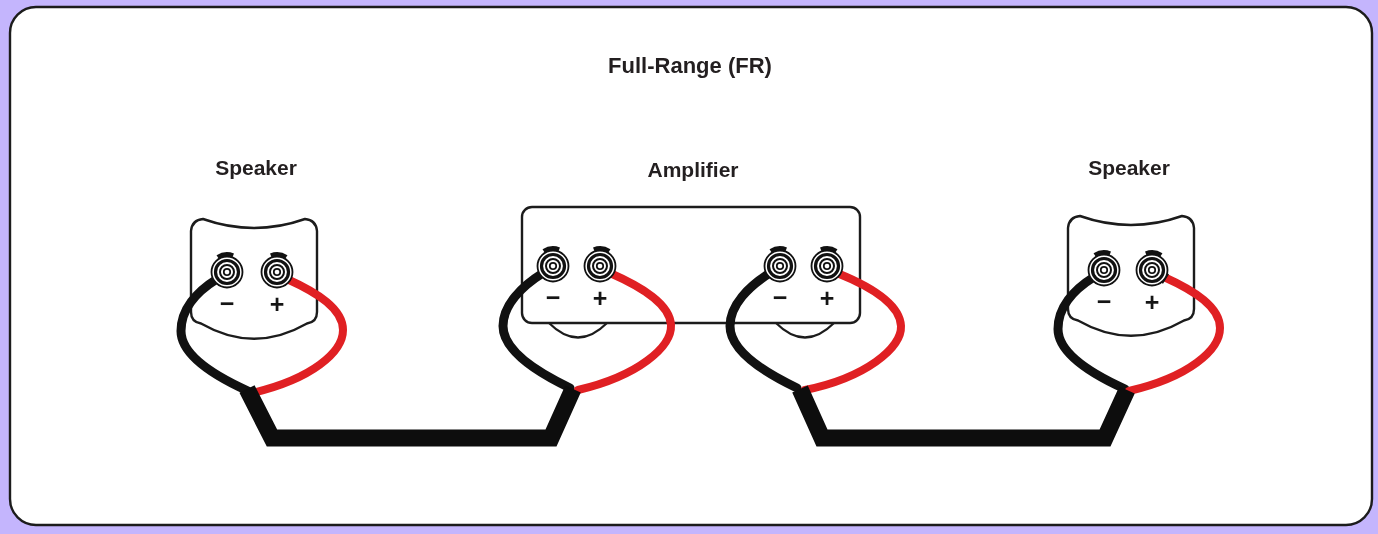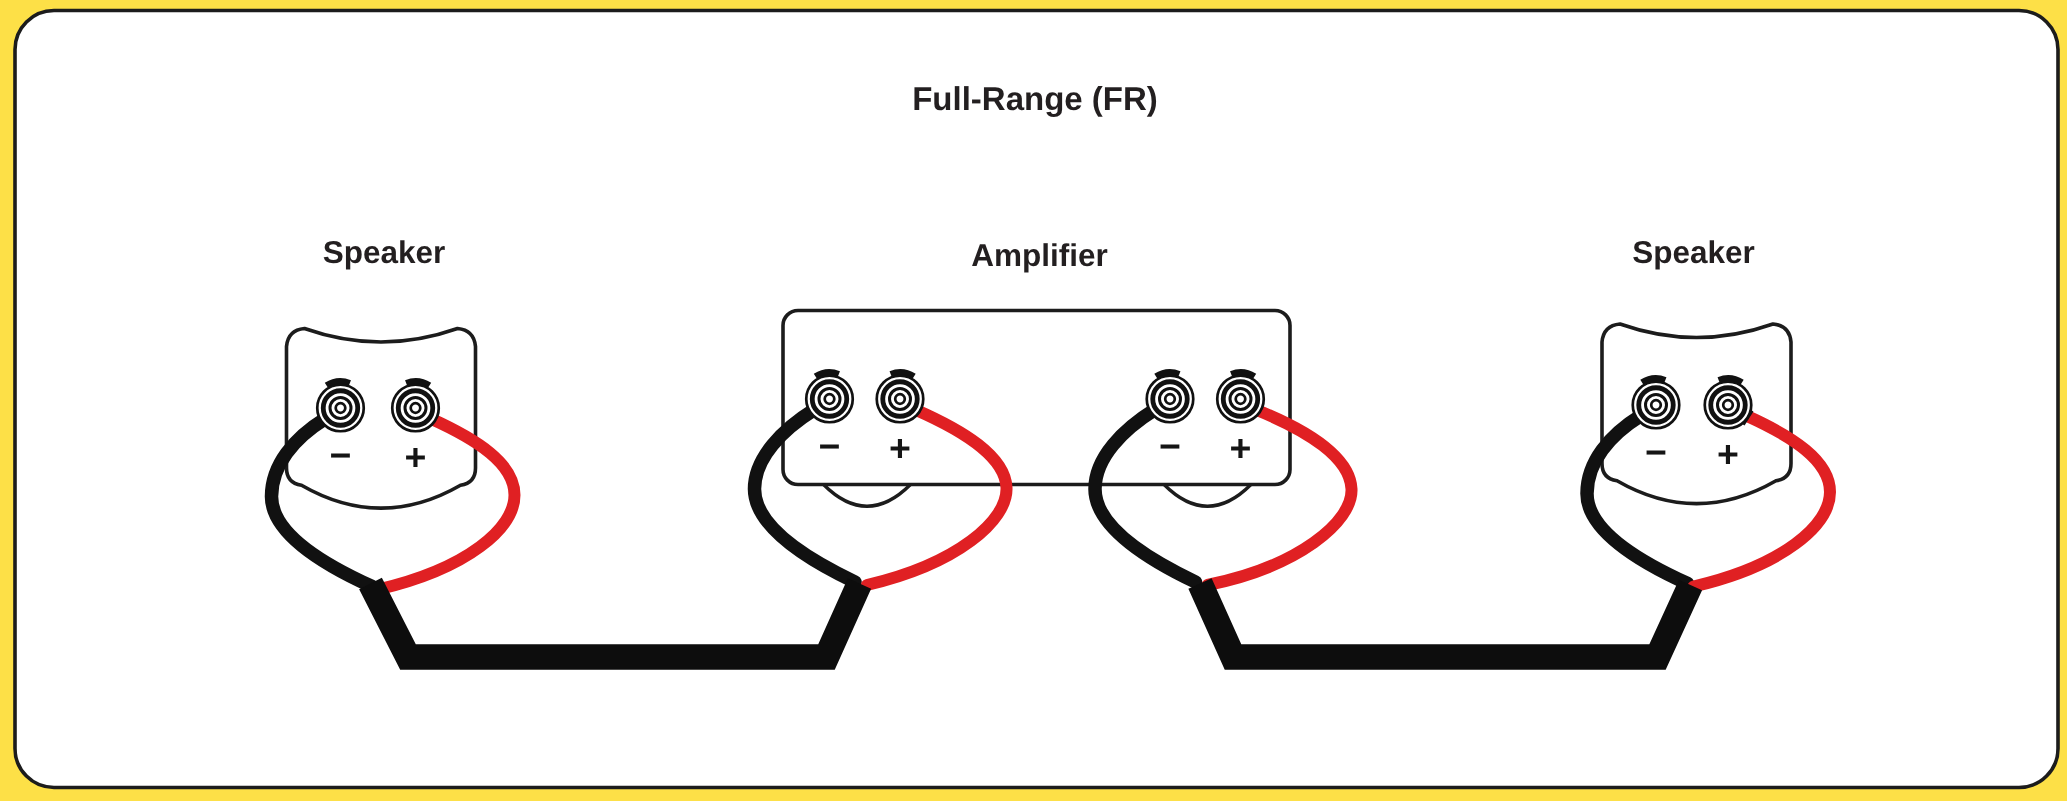--- a/index.html
+++ b/index.html
@@ -1,20 +1,20 @@
 <!DOCTYPE html>
 <html><head>
 <meta charset="utf-8">
 <style>
   html, body { margin: 0; padding: 0; background: #ffffff; }
   .canvas {
     position: relative;
     width: 1378px;
     height: 534px;
-    background: #fde047;
+    background: #c4b5fd;
     font-family: "Liberation Sans", sans-serif;
   }
   svg { display: block; }
   text { font-family: "Liberation Sans", sans-serif; }
   .title-text {
     font-size: 22px;
     font-weight: bold;
     fill: #231f20;
     text-anchor: middle;
   }

